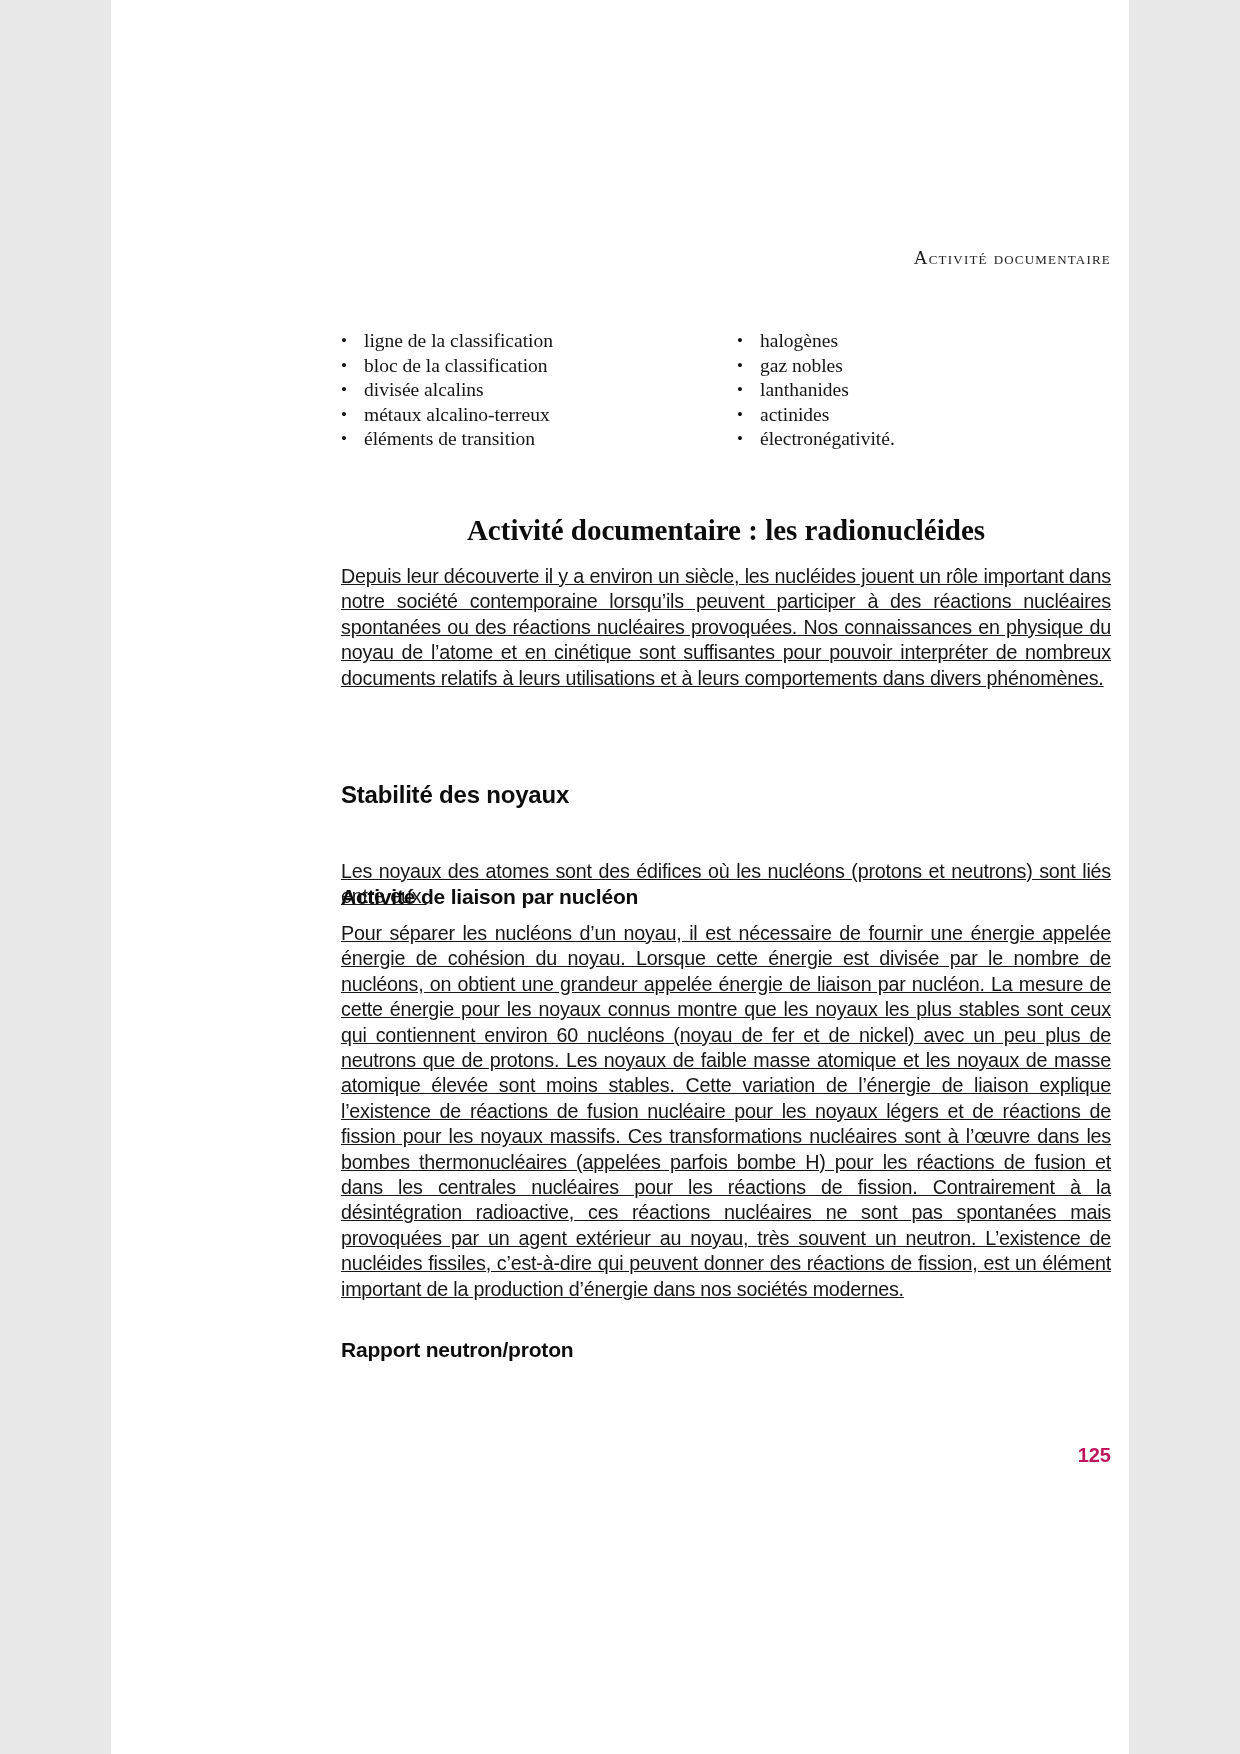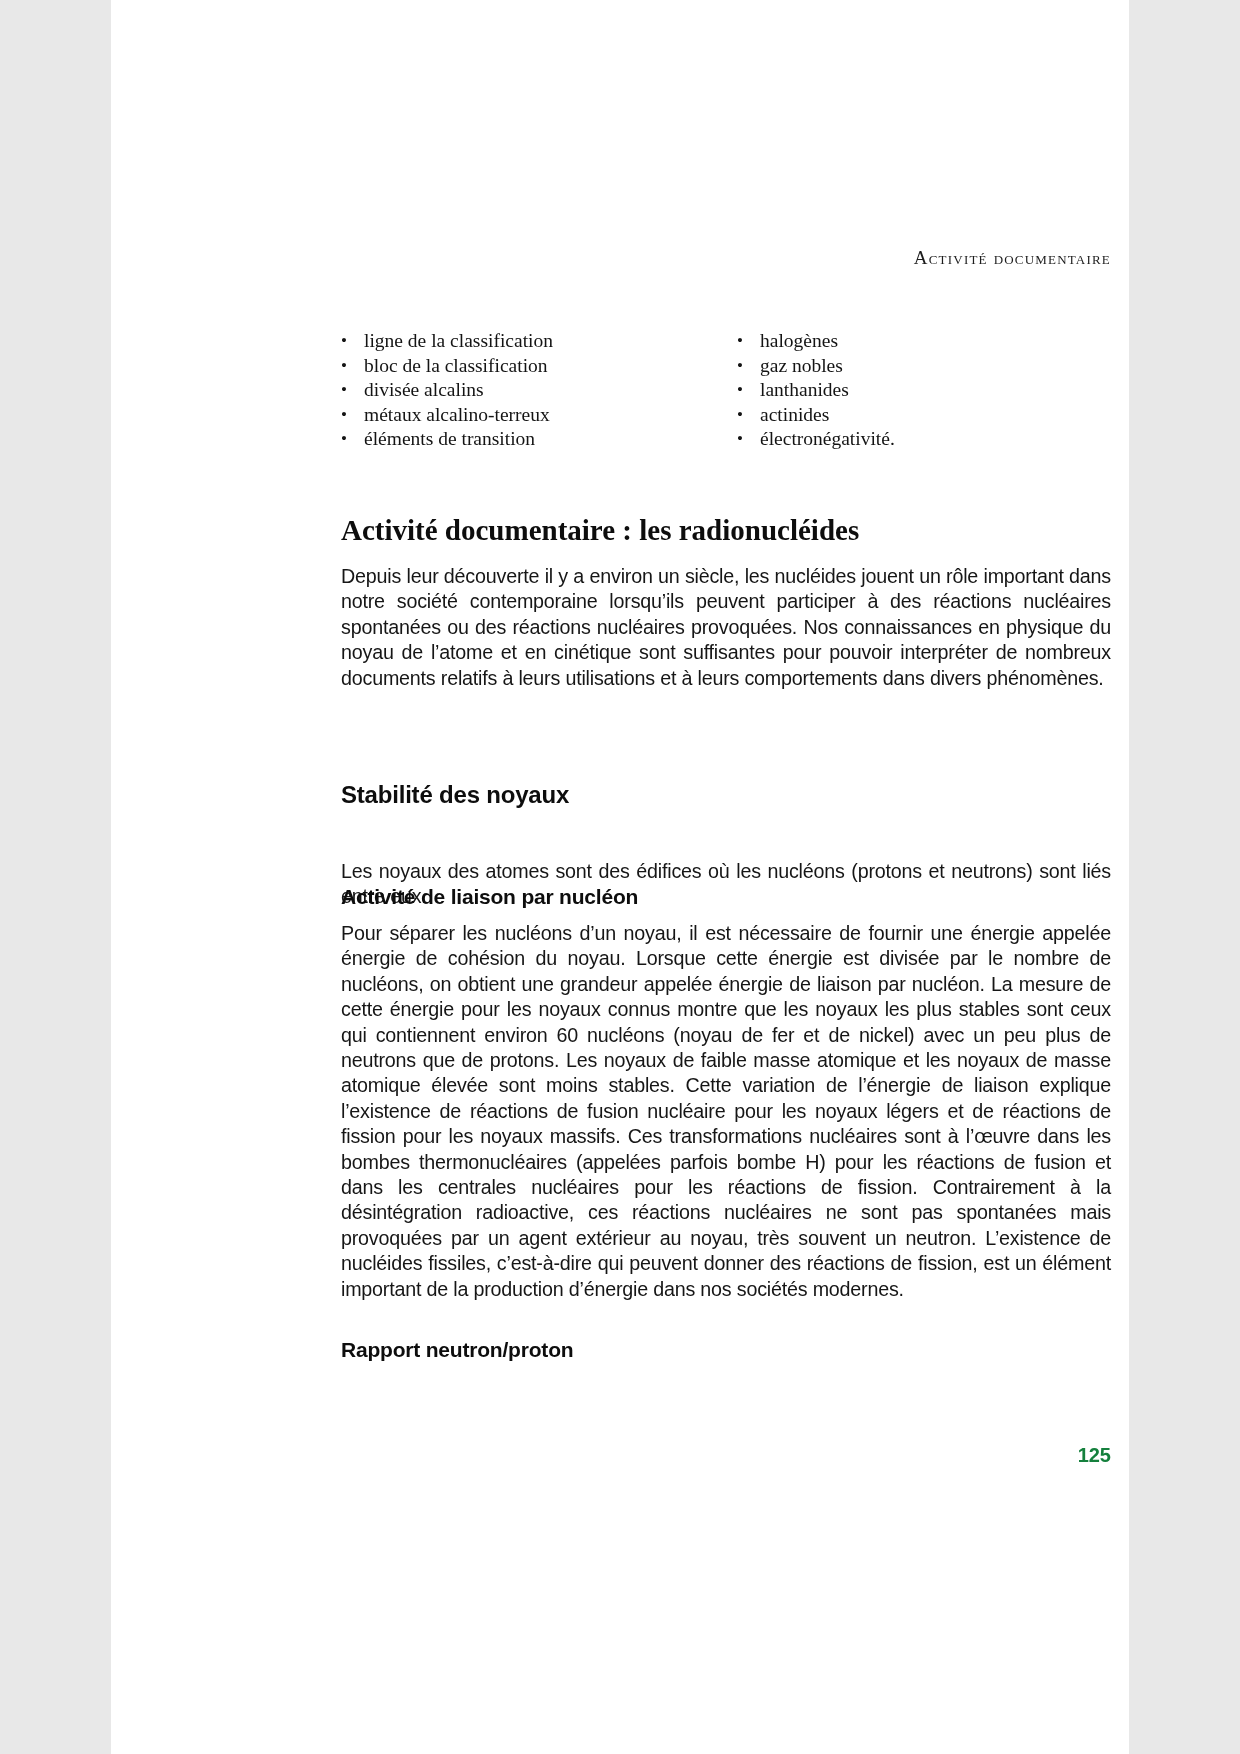--- a/index.html
+++ b/index.html
@@ -40,34 +40,35 @@
   .blt {
     display: inline-block;
     width: 23px;
     flex: 0 0 23px;
     font-size: 17px;
     line-height: 24.6px;
   }
 
   .doc-title {
     top: 513px;
-    text-align: left;
+    text-align: center;
     font-family: "Liberation Serif", "DejaVu Serif", serif;
     font-weight: bold;
     font-size: 29px;
     line-height: 34px;
     color: #0d0d0d;
   }
 
   p.body-text {
     text-align: justify;
     font-size: 19.7px;
     line-height: 25.4px;
     letter-spacing: -0.2px;
     color: #161616;
+    text-decoration: underline;
   }
   .intro      { top: 564px; }
   .p-stability{ top: 817px; margin-top: 42px; }
   .p-energy   { top: 921px; }
   .p-ratio    { top: 1369px; }
 
   .h1-sans {
     top: 739px;
     font-weight: bold;
     font-size: 30.5px;
@@ -91,21 +92,21 @@
     color: #0d0d0d;
   }
   .h3-energy { top: 883px; }
   .h3-ratio  { top: 1336px; }
 
   .page-number {
     top: 1444px;
     text-align: right;
     font-weight: bold;
     font-size: 20px;
-    color: #15803d;
+    color: #be185d;
   }
 </style>
 </head>
 <body>
 
 <div class="page">
 
   <div class="col-block running-head">Activité documentaire</div>
 
   <div class="col-block bullet-lists">

